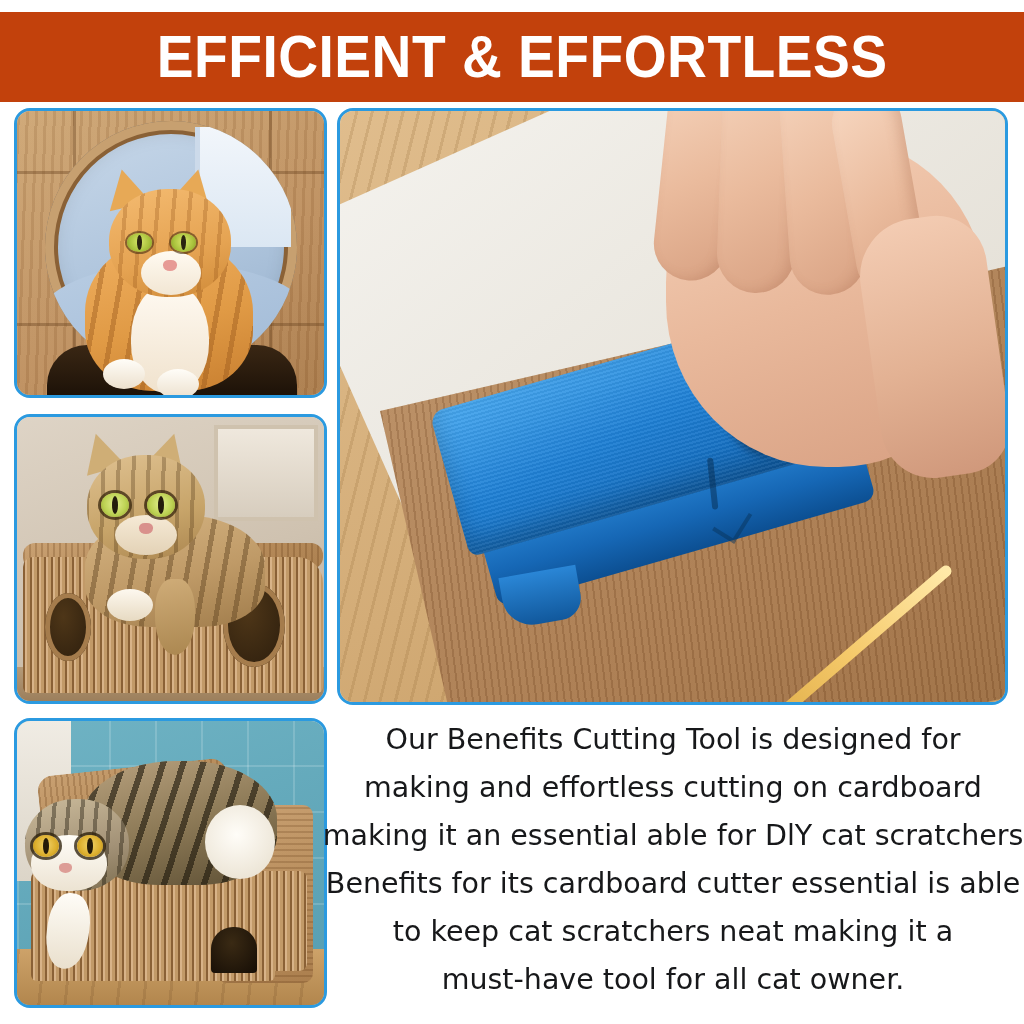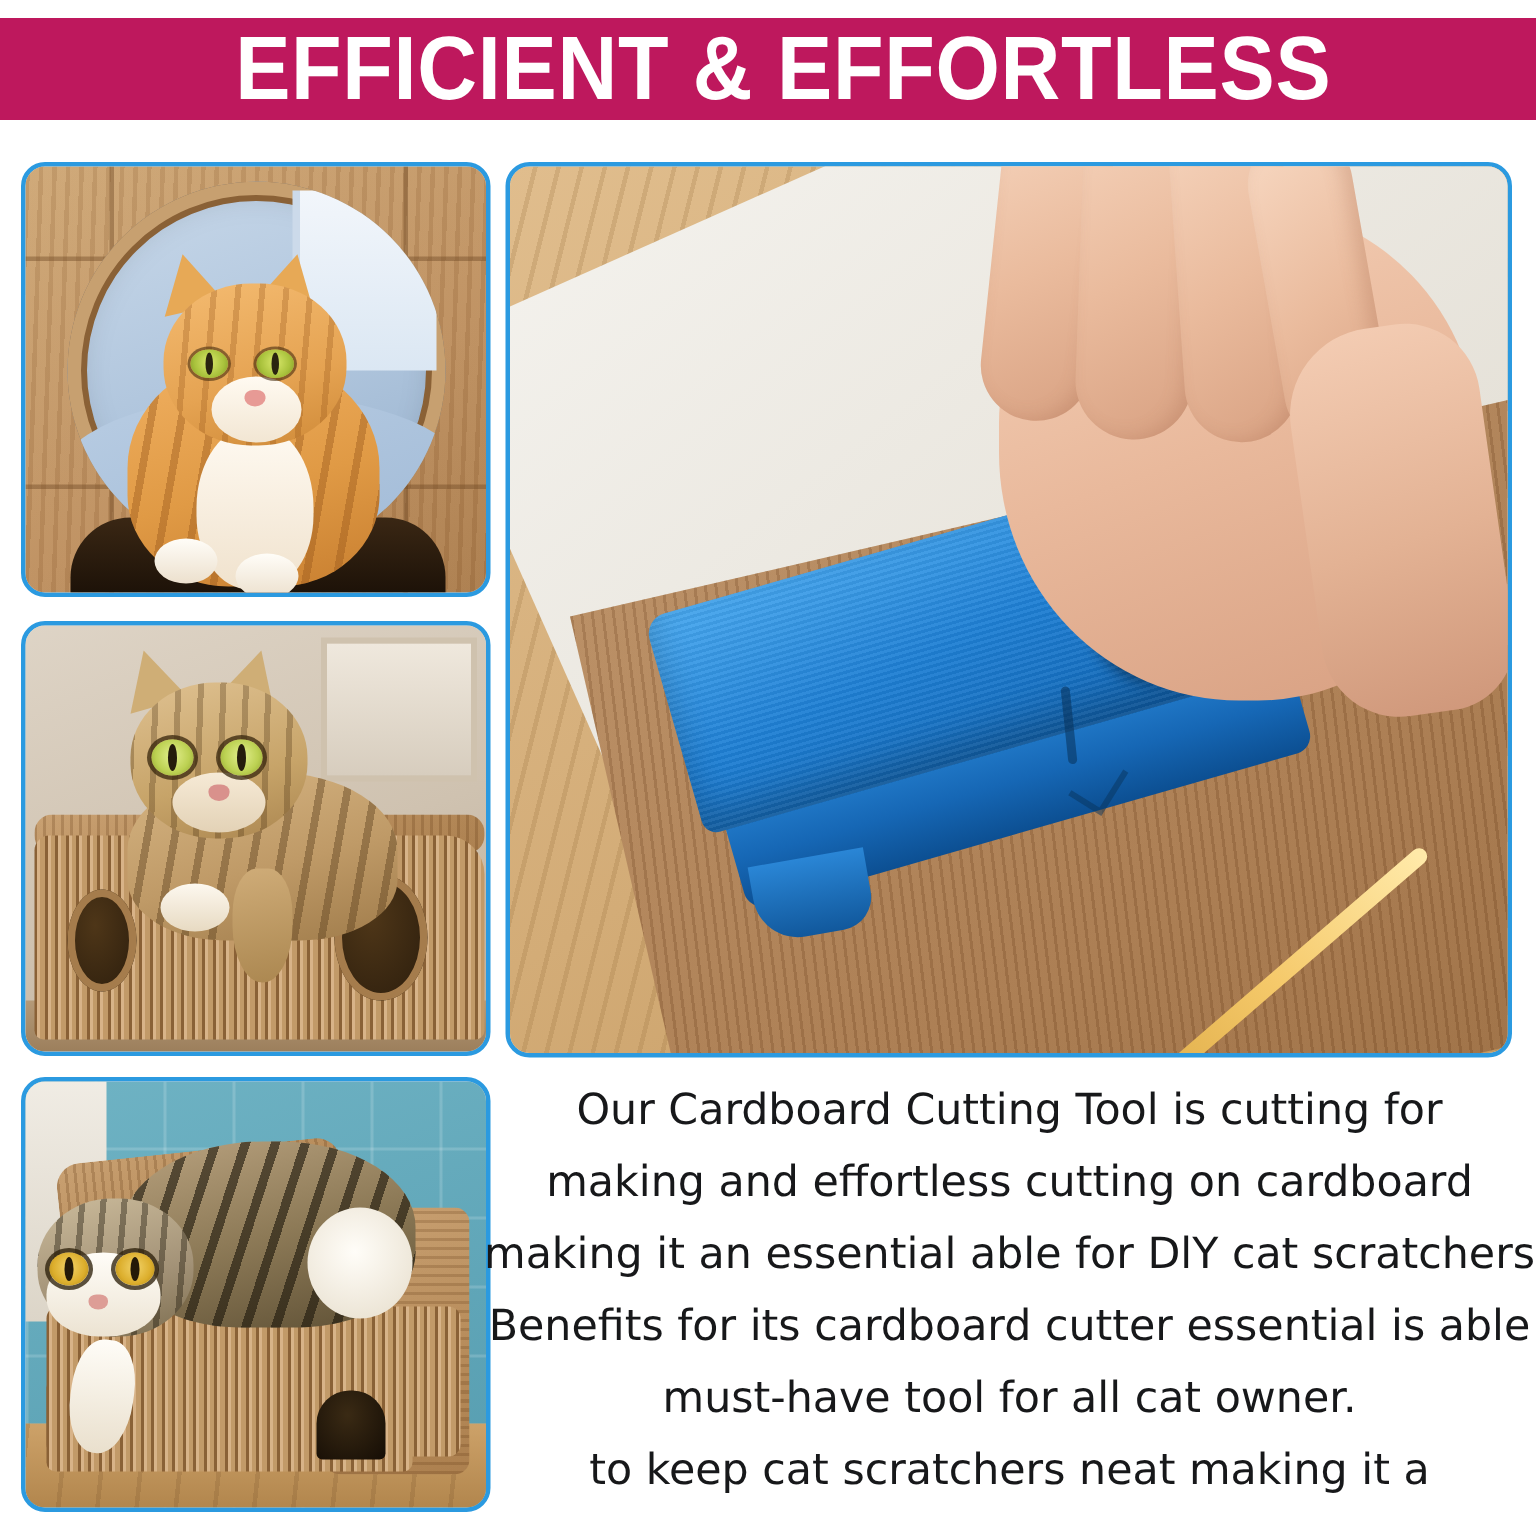--- a/index.html
+++ b/index.html
@@ -16,22 +16,22 @@
     position: relative;
     width: 1024px;
     height: 1024px;
     background: #ffffff;
   }
 
   
   #banner {
     position: absolute;
     left: 0; top: 12px;
-    width: 1024px; height: 68px;
-    background: #be185d;
+    width: 1024px; height: 90px;
+    background: #c2410c;
     display: flex;
     align-items: center;
     justify-content: center;
     padding-left: 20px;
   }
   #banner-title {
     color: #ffffff;
     font-family: "Liberation Sans", sans-serif;
     font-weight: 700;
     font-size: 60px;
@@ -628,21 +628,21 @@
           <g fill="none" stroke="url(#arrowGrad)" stroke-width="11" stroke-linecap="round">
             <line x1="228" y1="12" x2="52" y2="164"></line>
           </g>
           <polygon points="18,192 72,150 62,182 94,176" fill="url(#arrowGrad)"></polygon>
         </svg>
       </div>
     </div>
   </div>
 
   <div id="description">
-    <p>Our Cardboard Cutting Tool is cutting for</p>
+    <p>Our Benefits Cutting Tool is designed for</p>
     <p>making and effortless cutting on cardboard</p>
     <p>making it an essential able for DlY cat scratchers</p>
     <p>Benefits for its cardboard cutter essential is able</p>
+    <p>to keep cat scratchers neat making it a</p>
     <p>must-have tool for all cat owner.</p>
-    <p>to keep cat scratchers neat making it a</p>
   </div>
 
 </div>
 
 </body></html>

